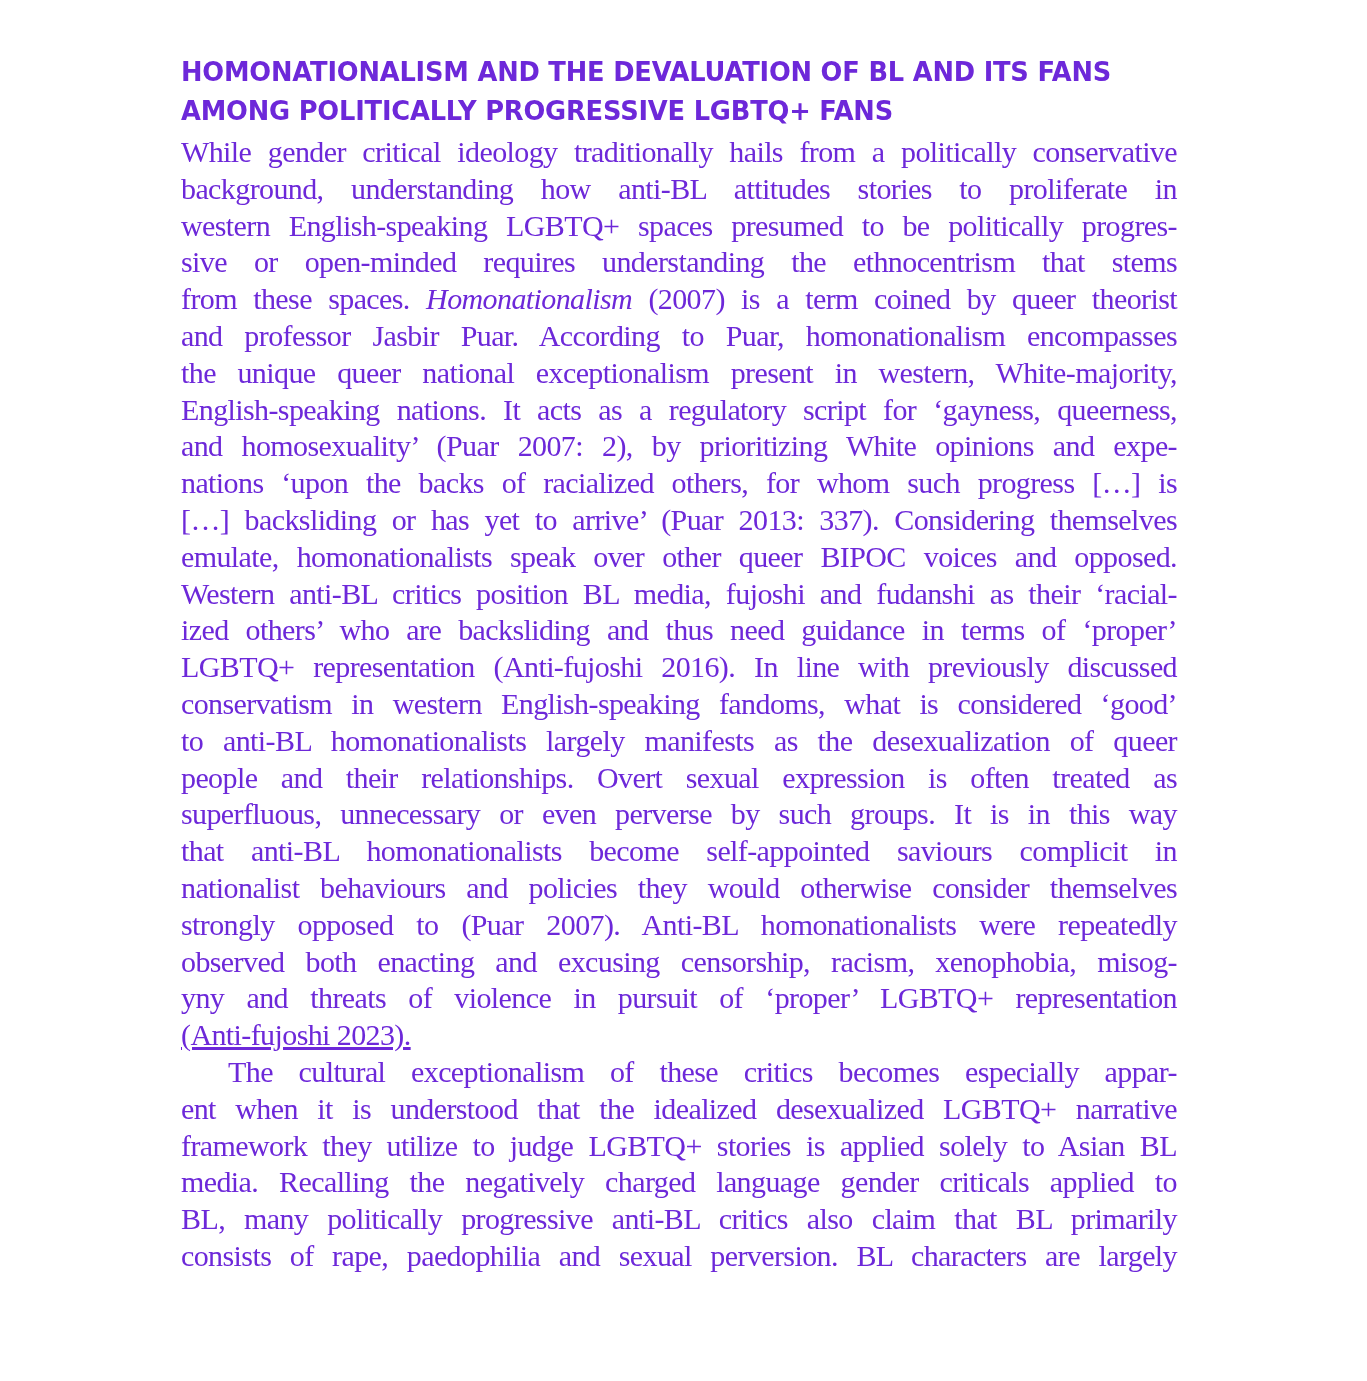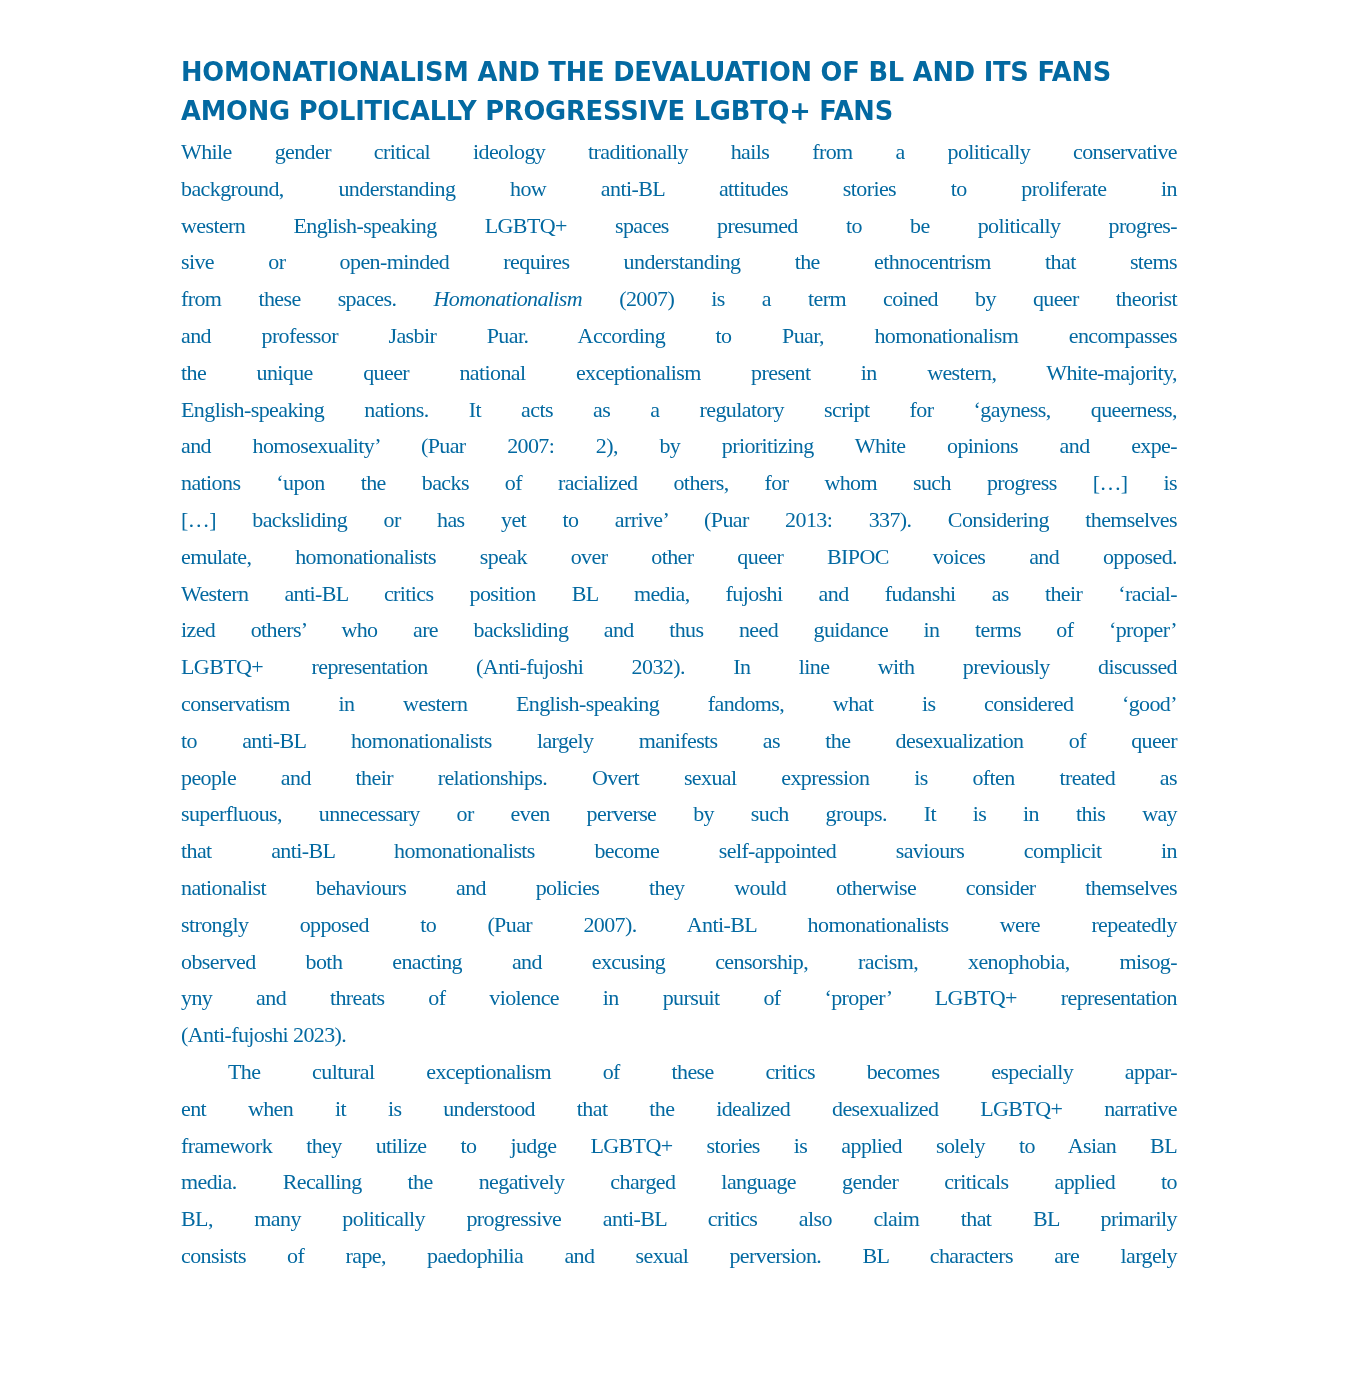--- a/index.html
+++ b/index.html
@@ -1,27 +1,27 @@
 <!DOCTYPE html>
 <html><head>
 <meta charset="utf-8">
 <style>
   html, body { margin: 0; padding: 0; background: #ffffff; }
   body { width: 1367px; height: 1381px; position: relative; overflow: hidden; }
-  .page { position: absolute; left: 181px; top: 52px; width: 996px; color: #0369a1; }
+  .page { position: absolute; left: 181px; top: 52px; width: 996px; color: #6d28d9; }
   .heading {
     font-family: "DejaVu Sans", sans-serif; font-weight: bold; font-size: 26.5px;
     line-height: 39px; margin: 0 0 4px 0; letter-spacing: -0.2px; transform: scaleX(0.97); transform-origin: left;
   }
   .heading span { display: block; white-space: nowrap; }
   .line {
-    font-family: "Liberation Serif", serif; font-size: 22px; line-height: 36.8px;
+    font-family: "Liberation Serif", serif; font-size: 30px; line-height: 36.8px;
     display: block; white-space: nowrap; text-align: justify; text-align-last: justify; width: 996px; letter-spacing: -0.6px;
   }
-  .line.last { text-align-last: left; }
+  .line.last { text-align-last: left; text-decoration: underline; }
   .line.indent { padding-left: 47px; box-sizing: border-box; }
   em { font-style: italic; }
 </style>
 </head>
 <body>
 
 <div class="page">
   <h2 class="heading">
     <span>HOMONATIONALISM AND THE DEVALUATION OF BL AND ITS FANS</span>
     <span>AMONG POLITICALLY PROGRESSIVE LGBTQ+ FANS</span>
@@ -35,21 +35,21 @@
     <span class="line"><span>from these spaces. </span><em>Homonationalism</em><span> (2007) is a term coined by queer theorist</span></span>
     <span class="line">and professor Jasbir Puar. According to Puar, homonationalism encompasses</span>
     <span class="line">the unique queer national exceptionalism present in western, White-majority,</span>
     <span class="line">English-speaking nations. It acts as a regulatory script for ‘gayness, queerness,</span>
     <span class="line">and homosexuality’ (Puar 2007: 2), by prioritizing White opinions and expe-</span>
     <span class="line">nations ‘upon the backs of racialized others, for whom such progress […] is</span>
     <span class="line">[…] backsliding or has yet to arrive’ (Puar 2013: 337). Considering themselves</span>
     <span class="line">emulate, homonationalists speak over other queer BIPOC voices and opposed.</span>
     <span class="line">Western anti-BL critics position BL media, fujoshi and fudanshi as their ‘racial-</span>
     <span class="line">ized others’ who are backsliding and thus need guidance in terms of ‘proper’</span>
-    <span class="line">LGBTQ+ representation (Anti-fujoshi 2032). In line with previously discussed</span>
+    <span class="line">LGBTQ+ representation (Anti-fujoshi 2016). In line with previously discussed</span>
     <span class="line">conservatism in western English-speaking fandoms, what is considered ‘good’</span>
     <span class="line">to anti-BL homonationalists largely manifests as the desexualization of queer</span>
     <span class="line">people and their relationships. Overt sexual expression is often treated as</span>
     <span class="line">superfluous, unnecessary or even perverse by such groups. It is in this way</span>
     <span class="line">that anti-BL homonationalists become self-appointed saviours complicit in</span>
     <span class="line">nationalist behaviours and policies they would otherwise consider themselves</span>
     <span class="line">strongly opposed to (Puar 2007). Anti-BL homonationalists were repeatedly</span>
     <span class="line">observed both enacting and excusing censorship, racism, xenophobia, misog-</span>
     <span class="line">yny and threats of violence in pursuit of ‘proper’ LGBTQ+ representation</span>
     <span class="line last">(Anti-fujoshi 2023).</span>

